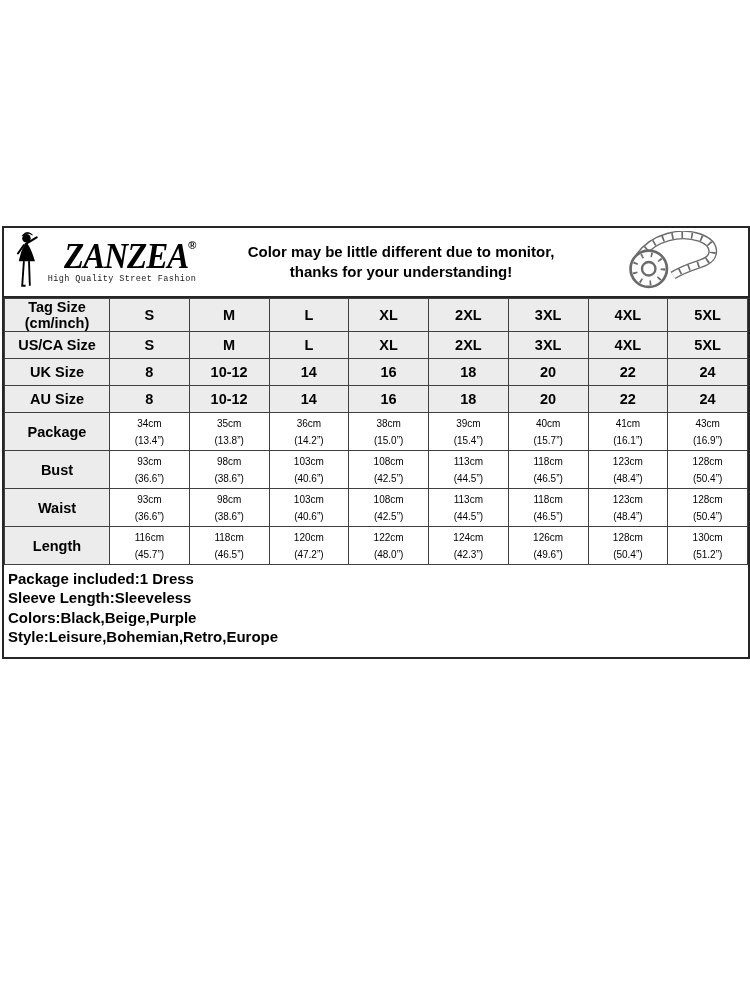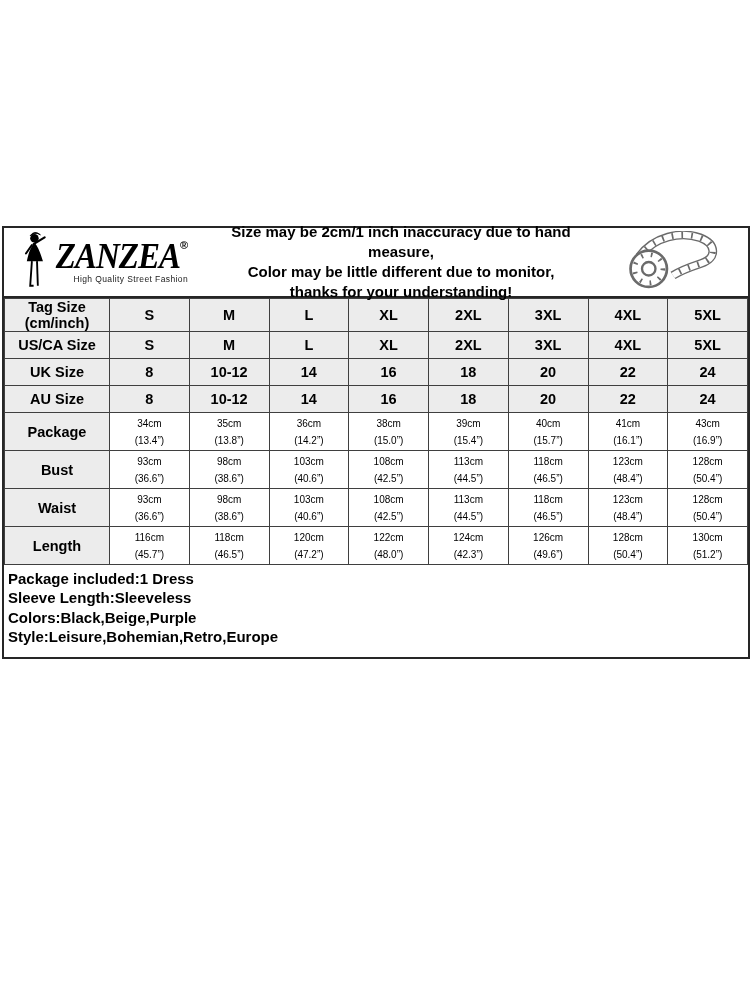--- a/index.html
+++ b/index.html
@@ -8,21 +8,21 @@
   .content-box{position:absolute;left:2px;top:226px;width:744px;border:2px solid #262626;background:#fff;}
 
   
   .hdr{display:flex;align-items:center;height:68px;border-bottom:2px solid #262626;}
   .logo-wrap{width:200px;display:flex;align-items:center;justify-content:center;gap:2px;}
   .logo-fig{flex:0 0 auto;}
   .logo-text{text-align:right;line-height:1;}
   .brand-name{font-family:"Liberation Serif",serif;font-style:italic;font-weight:700;
               font-size:33px;letter-spacing:-1px;transform:scaleY(1.08);display:inline-block;}
   .brand-reg{font-size:11px;vertical-align:top;font-weight:700;}
-  .brand-tag{font-size:8.5px;letter-spacing:.4px;margin-top:2px;color:#1a1a1a;font-weight:400;}
+  .brand-tag{font-size:8.5px;letter-spacing:.4px;margin-top:2px;color:#1a1a1a;font-weight:400;font-family:Liberation Mono, monospace;}
   .notice{flex:1;text-align:center;font-weight:700;font-size:15px;line-height:20px;padding:0 4px;}
   .tape-wrap{width:150px;display:flex;align-items:center;justify-content:center;}
 
   
   table.size{width:100%;border-collapse:collapse;table-layout:fixed;}
   table.size th,table.size td{border:1.5px solid #3f3f3f;text-align:center;vertical-align:middle;padding:0;}
   table.size th{font-weight:700;font-size:14.5px;background:#ececec;}
   col.lblcol{width:105px;}
   tr.r-first{height:34px;}
   tr.r-conv{height:27px;}
@@ -54,21 +54,20 @@
           </g>
         </svg>
         <div class="logo-text">
           <div>
             <span class="brand-name">ZANZEA</span><span class="brand-reg">®</span>
           </div>
           <div class="brand-tag">High Quality Street Fashion</div>
         </div>
       </div>
       <div class="notice">
-        <div>Size may be 2cm/1 inch inaccuracy due to hand measure,</div>
         <div>Color may be little different due to monitor,</div>
         <div>thanks for your understanding!</div>
       </div>
       <div class="tape-wrap">
         <svg width="132" height="62" viewBox="0 0 160 92">
           <g fill="none" stroke="#6a6a6a" stroke-linejoin="round">
             <path d="M30 38 C 52 8 92 0 120 10 C 144 19 146 40 122 48 C 104 54 92 58 80 66" stroke-width="13" stroke-linecap="butt"></path>
             <path d="M30 38 C 52 8 92 0 120 10 C 144 19 146 40 122 48 C 104 54 92 58 80 66" stroke-width="9" stroke="#ffffff"></path>
             <path d="M30 38 C 52 8 92 0 120 10 C 144 19 146 40 122 48 C 104 54 92 58 80 66" stroke-width="9" stroke-dasharray="2.5 12"></path>
             <circle cx="44" cy="56" r="27" stroke-width="4" fill="#ffffff"></circle>

